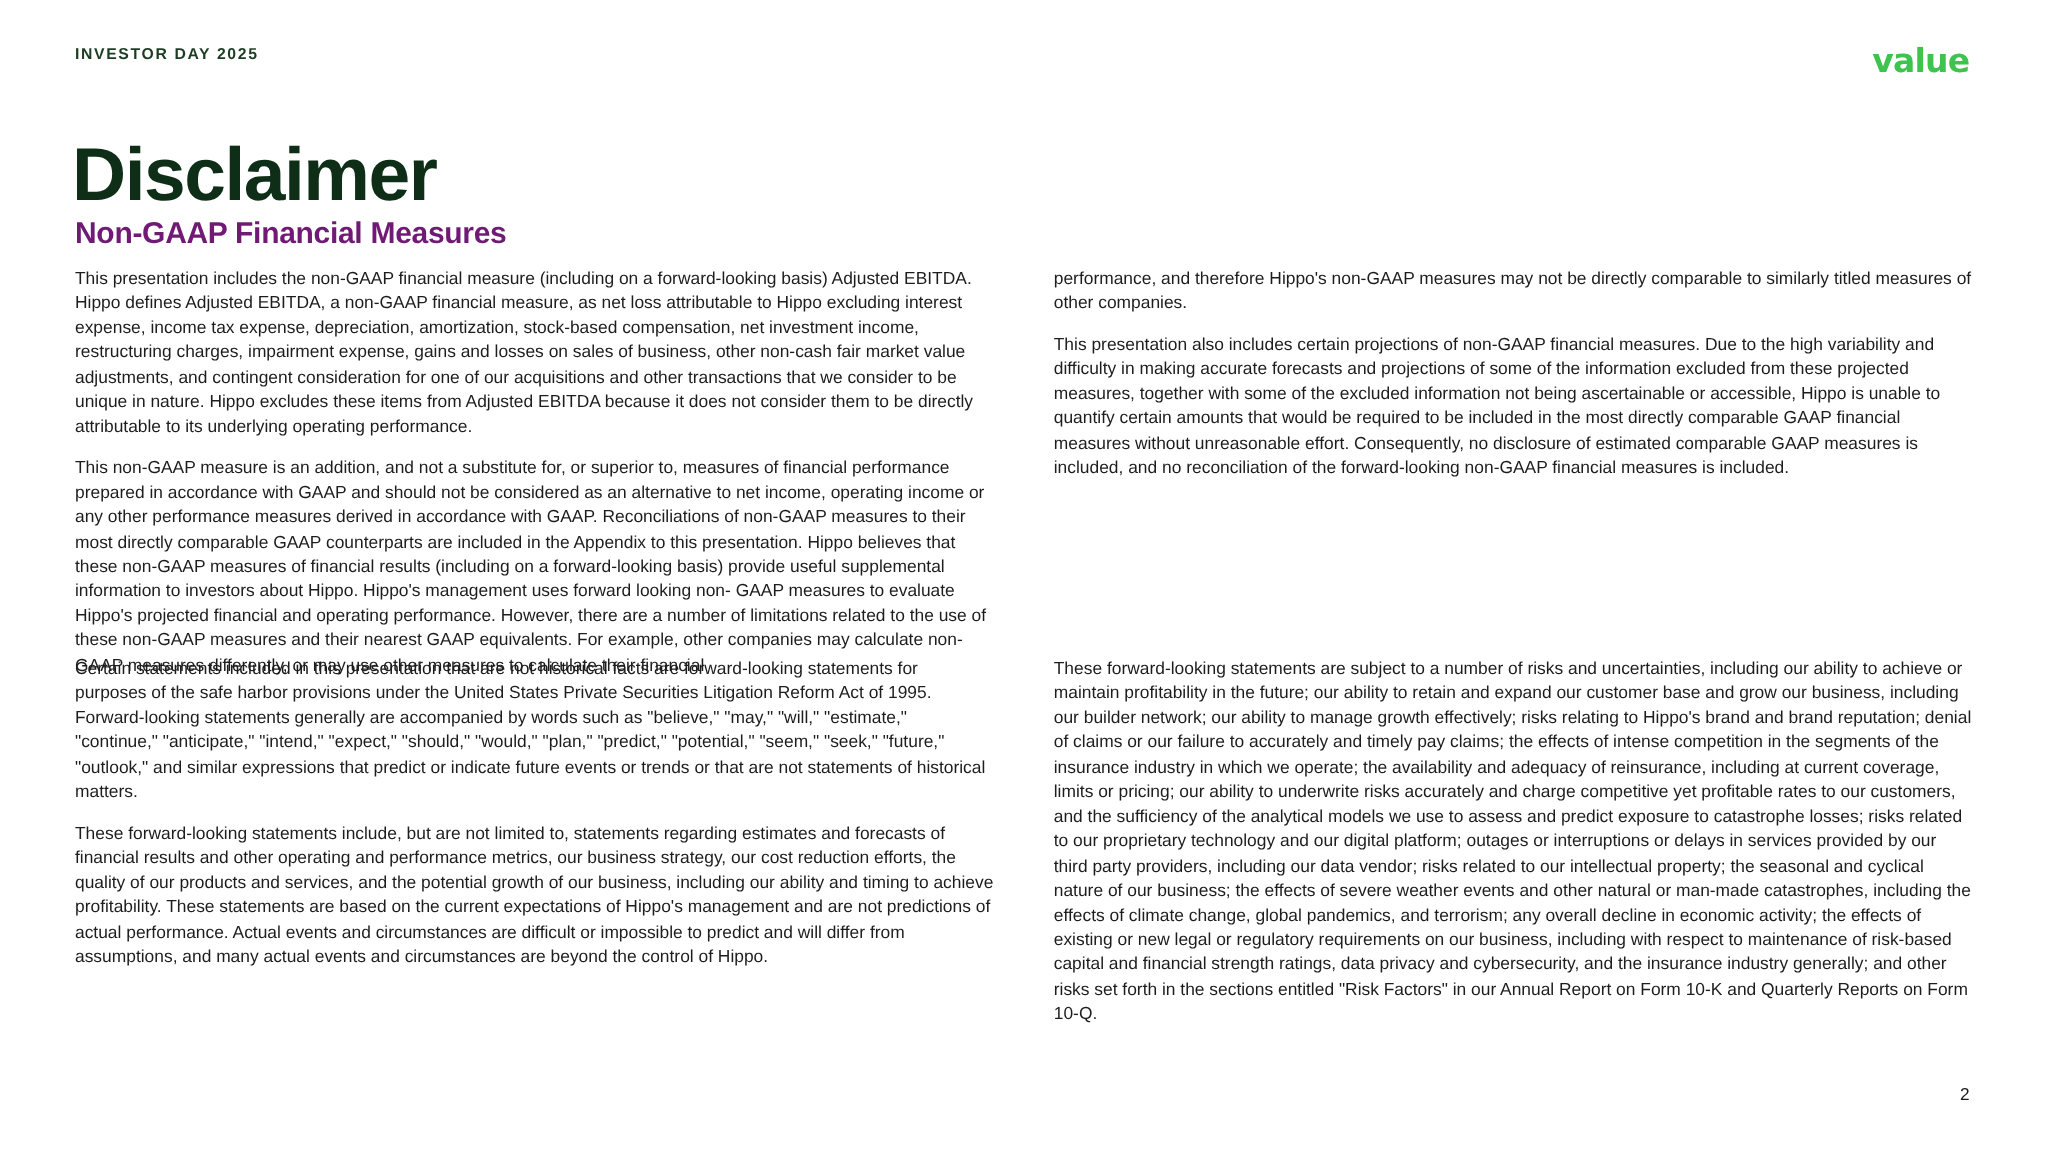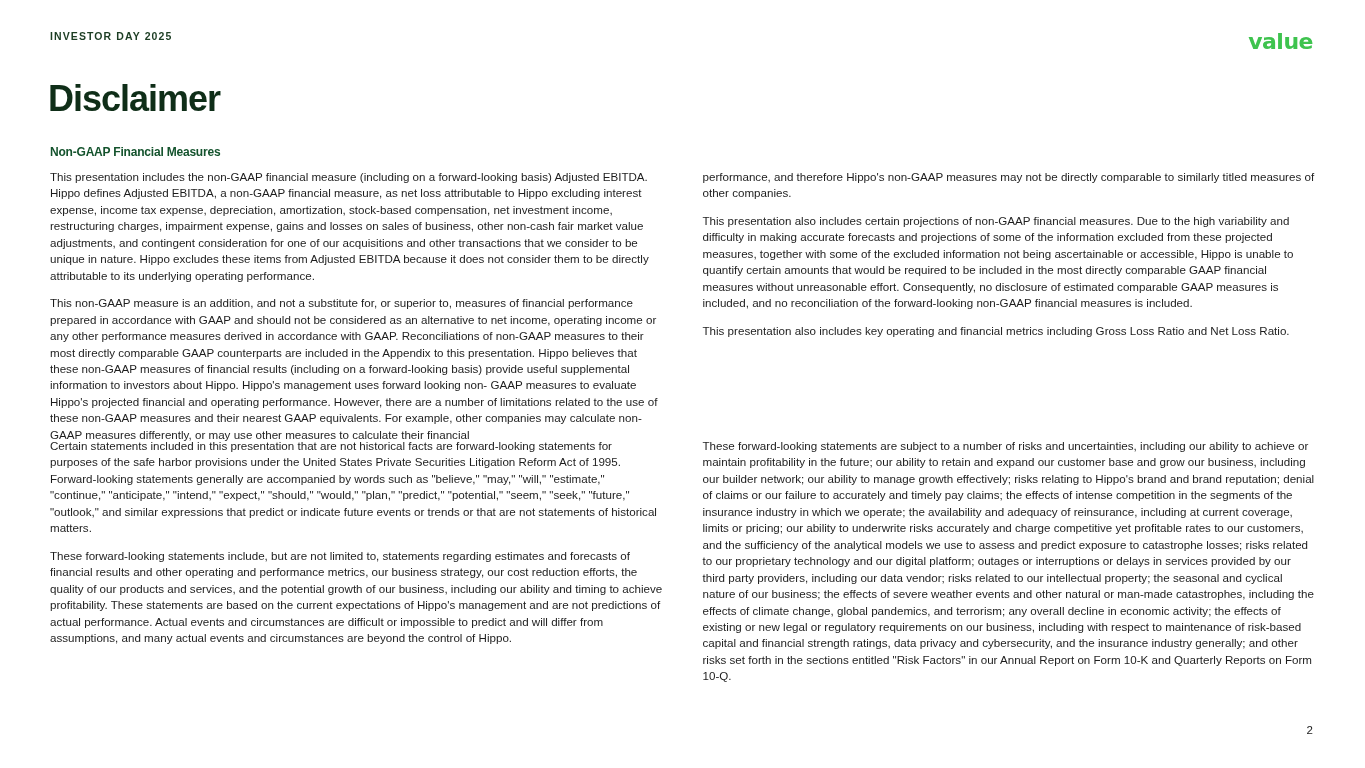--- a/index.html
+++ b/index.html
@@ -37,33 +37,33 @@
     font-size: 22px;
     font-weight: bold;
     color: #3ec34e;
     letter-spacing: -0.5px;
     font-family: "DejaVu Sans", sans-serif;
   }
   .page-title {
     position: absolute;
     left: 48px;
     top: 55px;
-    font-size: 36px;
+    font-size: 50px;
     font-weight: bold;
     color: #0f2e18;
     letter-spacing: -1px;
     line-height: 1.1;
   }
   .section {
     position: absolute;
   }
   .section-heading {
-    font-size: 12px;
+    font-size: 20px;
     font-weight: bold;
-    color: #14532d;
+    color: #701a75;
     margin: 0 0 10px 0;
     letter-spacing: -0.2px;
   }
   .cols {
     display: flex;
     gap: 40px;
   }
   .col {
     width: 618px;
   }
@@ -110,21 +110,20 @@
   <div class="section" id="sec-nongaap">
     <h2 class="section-heading">Non-GAAP Financial Measures</h2>
     <div class="cols">
       <div class="col">
         <p>This presentation includes the non-GAAP financial measure (including on a forward-looking basis) Adjusted EBITDA. Hippo defines Adjusted EBITDA, a non-GAAP financial measure, as net loss attributable to Hippo excluding interest expense, income tax expense, depreciation, amortization, stock-based compensation, net investment income, restructuring charges, impairment expense, gains and losses on sales of business, other non-cash fair market value adjustments, and contingent consideration for one of our acquisitions and other transactions that we consider to be unique in nature. Hippo excludes these items from Adjusted EBITDA because it does not consider them to be directly attributable to its underlying operating performance.</p>
         <p>This non-GAAP measure is an addition, and not a substitute for, or superior to, measures of financial performance prepared in accordance with GAAP and should not be considered as an alternative to net income, operating income or any other performance measures derived in accordance with GAAP. Reconciliations of non-GAAP measures to their most directly comparable GAAP counterparts are included in the Appendix to this presentation. Hippo believes that these non-GAAP measures of financial results (including on a forward-looking basis) provide useful supplemental information to investors about Hippo. Hippo's management uses forward looking non- GAAP measures to evaluate Hippo's projected financial and operating performance. However, there are a number of limitations related to the use of these non-GAAP measures and their nearest GAAP equivalents. For example, other companies may calculate non-GAAP measures differently, or may use other measures to calculate their financial</p>
       </div>
       <div class="col">
         <p>performance, and therefore Hippo's non-GAAP measures may not be directly comparable to similarly titled measures of other companies.</p>
         <p>This presentation also includes certain projections of non-GAAP financial measures. Due to the high variability and difficulty in making accurate forecasts and projections of some of the information excluded from these projected measures, together with some of the excluded information not being ascertainable or accessible, Hippo is unable to quantify certain amounts that would be required to be included in the most directly comparable GAAP financial measures without unreasonable effort. Consequently, no disclosure of estimated comparable GAAP measures is included, and no reconciliation of the forward-looking non-GAAP financial measures is included.</p>
-        <p>This presentation also includes key operating and financial metrics including Gross Loss Ratio and Net Loss Ratio.</p>
       </div>
     </div>
   </div>
 
   <div class="section" id="sec-forward">
     <div class="cols">
       <div class="col">
         <p>Certain statements included in this presentation that are not historical facts are forward-looking statements for purposes of the safe harbor provisions under the United States Private Securities Litigation Reform Act of 1995. Forward-looking statements generally are accompanied by words such as "believe," "may," "will," "estimate," "continue," "anticipate," "intend," "expect," "should," "would," "plan," "predict," "potential," "seem," "seek," "future," "outlook," and similar expressions that predict or indicate future events or trends or that are not statements of historical matters.</p>
         <p>These forward-looking statements include, but are not limited to, statements regarding estimates and forecasts of financial results and other operating and performance metrics, our business strategy, our cost reduction efforts, the quality of our products and services, and the potential growth of our business, including our ability and timing to achieve profitability. These statements are based on the current expectations of Hippo's management and are not predictions of actual performance. Actual events and circumstances are difficult or impossible to predict and will differ from assumptions, and many actual events and circumstances are beyond the control of Hippo.</p>
       </div>

